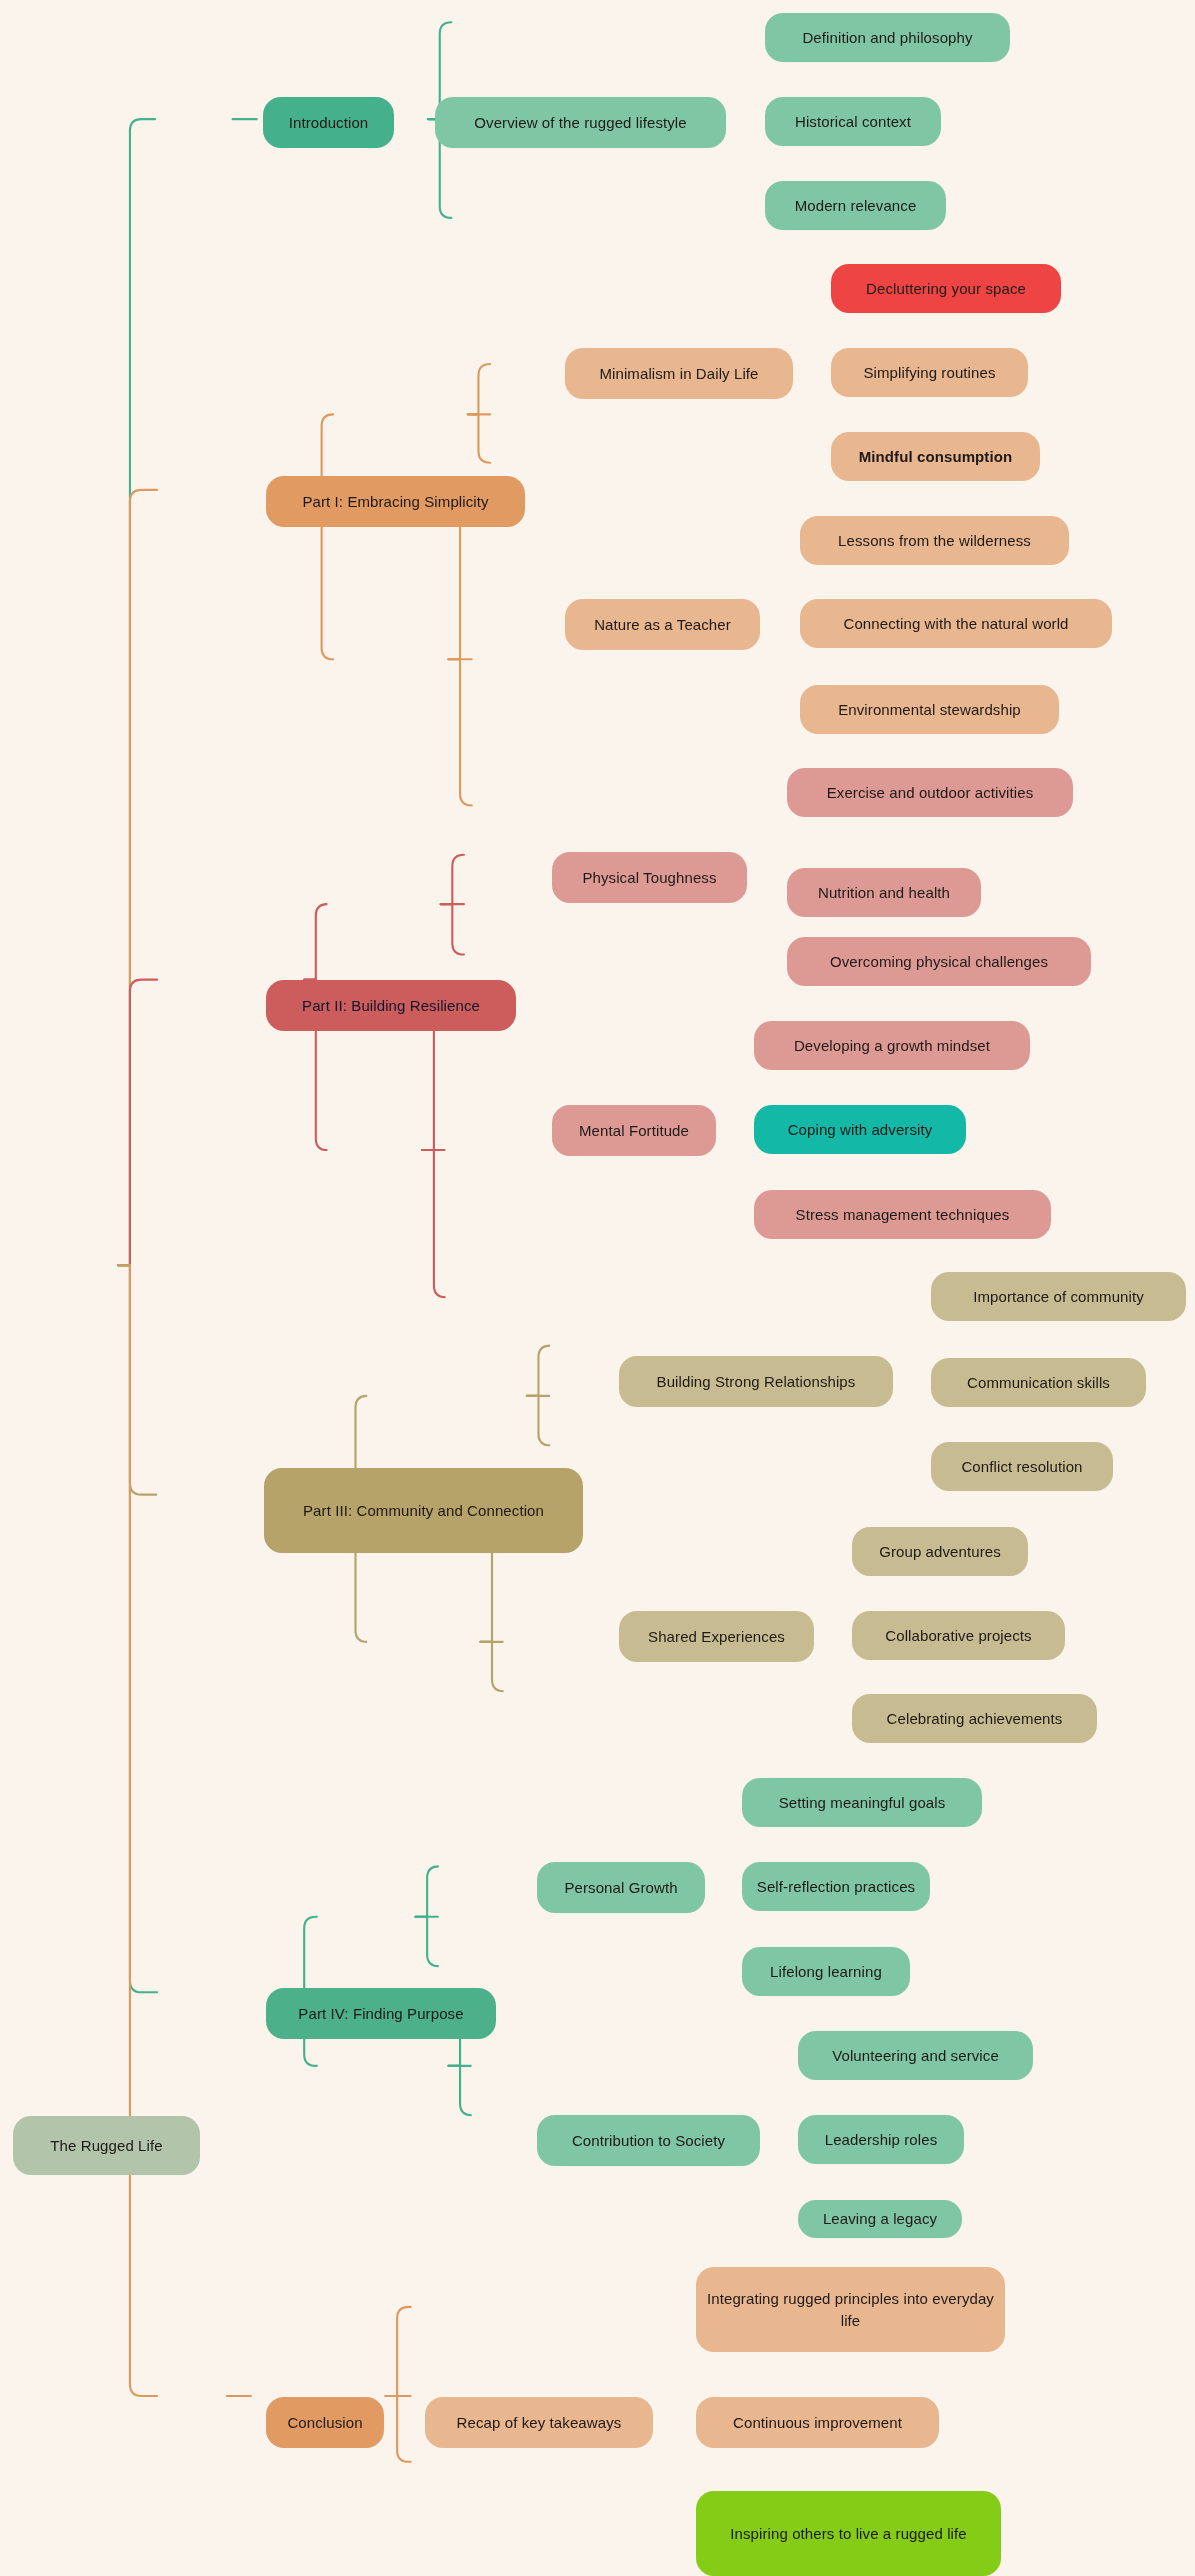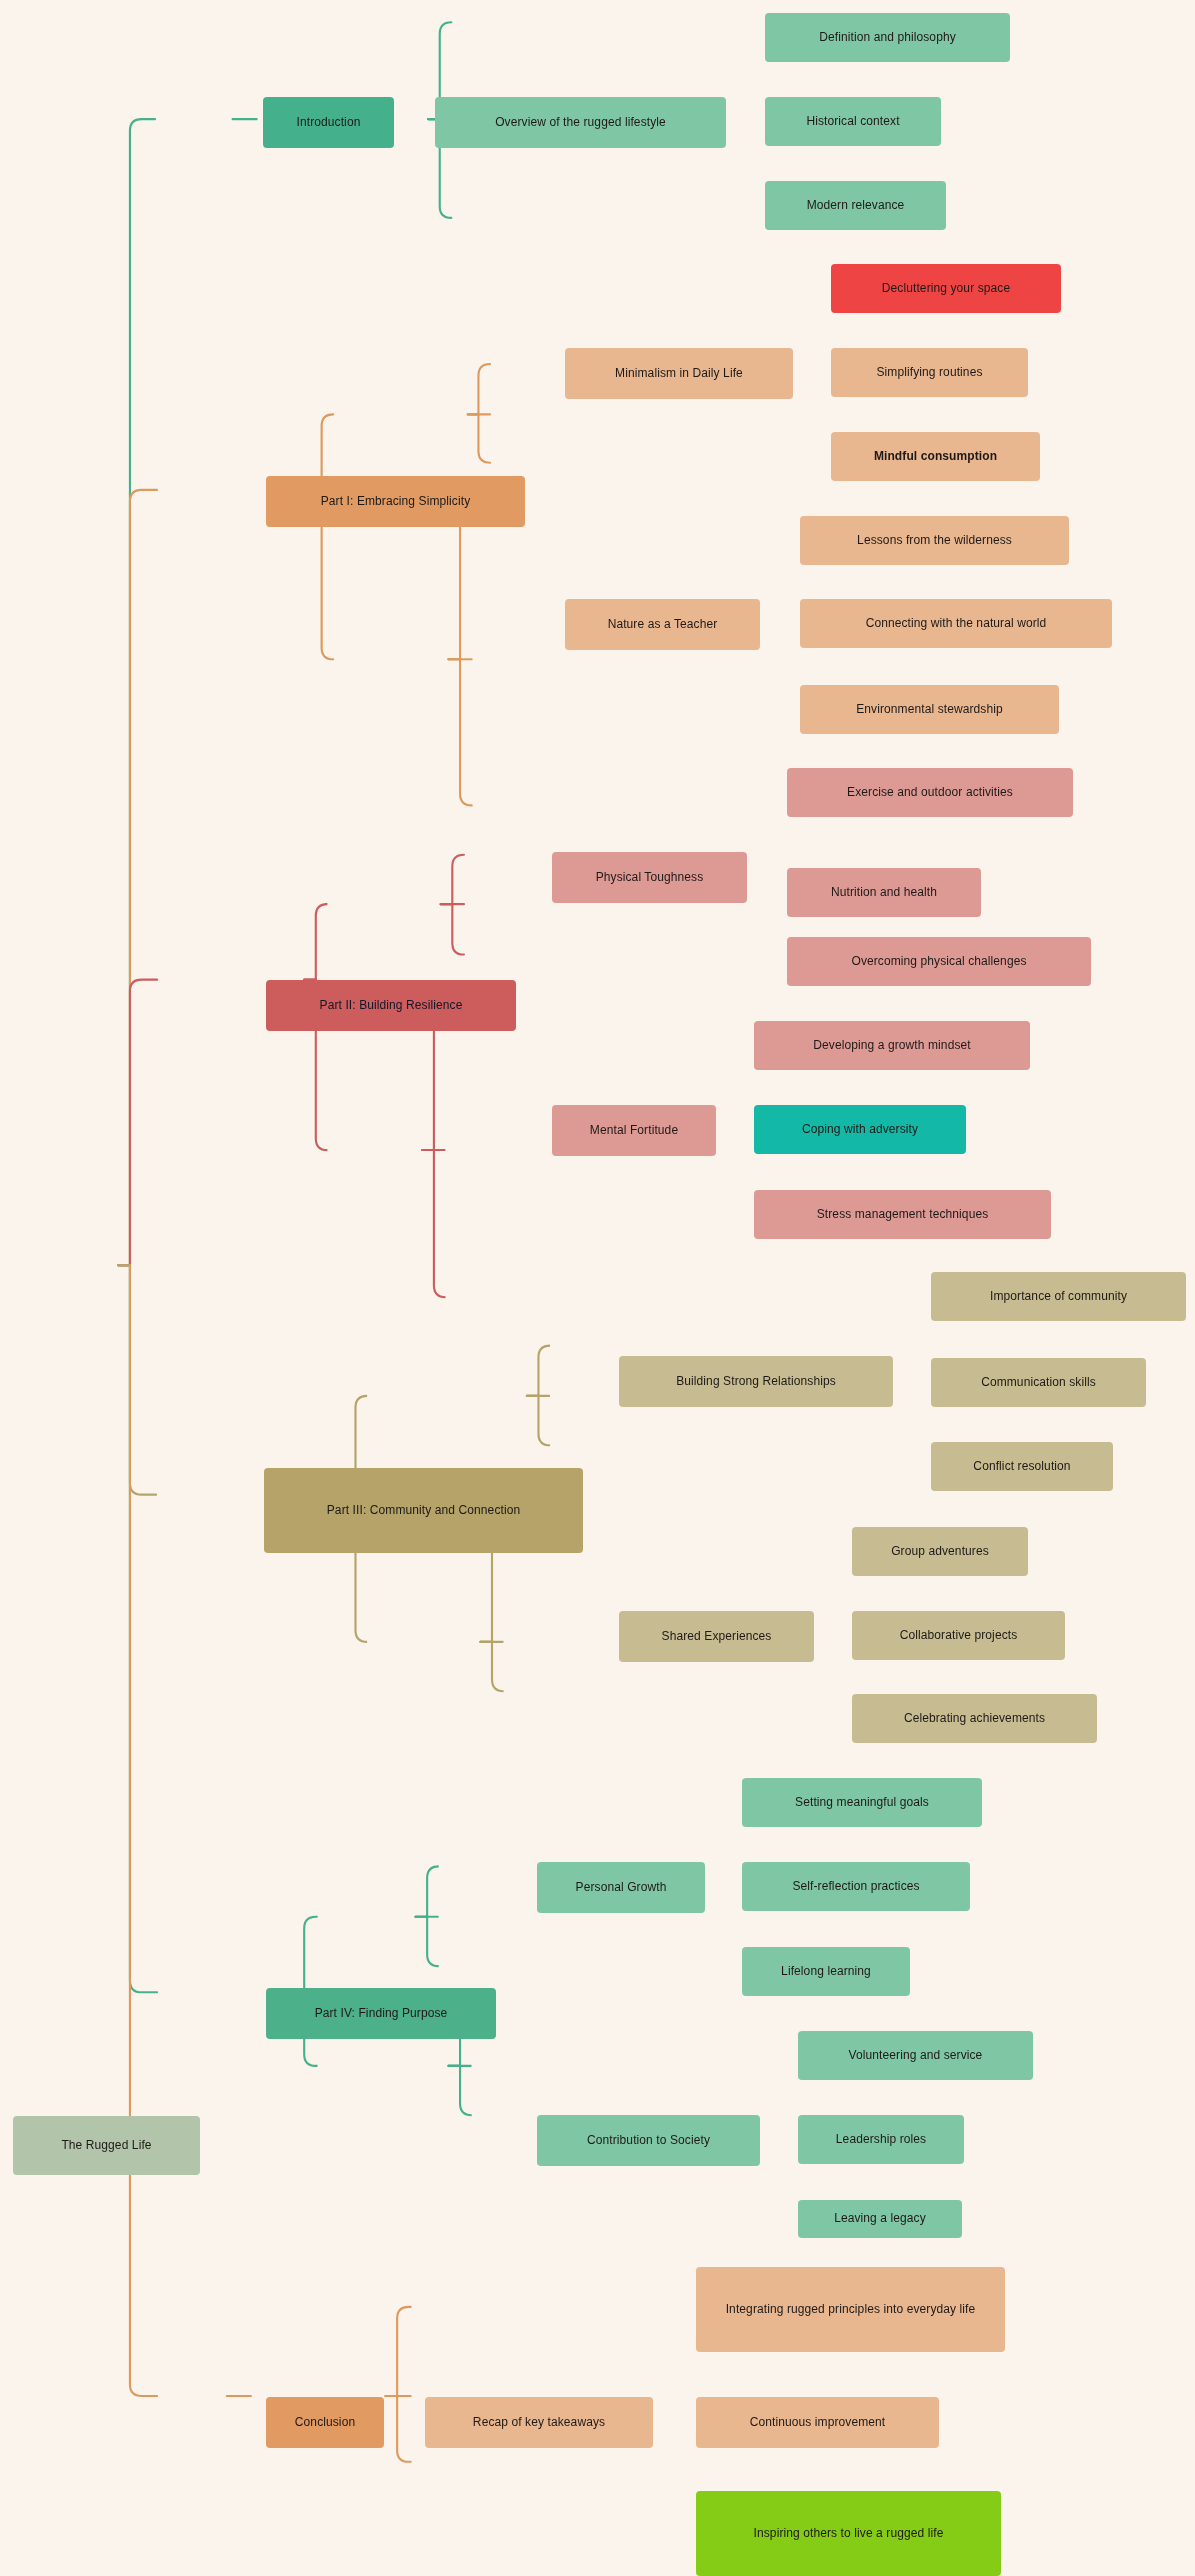--- a/index.html
+++ b/index.html
@@ -10,23 +10,23 @@
     position:relative;
     overflow:hidden;
   }
   #canvas{position:absolute;inset:0;width:1196px;height:2576px;}
   svg.links{position:absolute;left:0;top:0;width:1196px;height:2576px;pointer-events:none;}
   .node{
     position:absolute;
     box-sizing:border-box;
     display:flex;align-items:center;justify-content:center;
     text-align:center;
-    border-radius:4px;
+    border-radius:18px;
     color:#1f1a17;
-    font-size:12px;
+    font-size:15px;
     line-height:1.45;
     padding:5.8px 9.7px;
     letter-spacing:0.1px;
   }
   .node.light{color:#0f172a;}
 </style>
 </head>
 <body>
 
 <div id="canvas">
@@ -133,21 +133,21 @@
   <div class="node" style="left: 931px; top: 1358px; width: 215px; height: 49px; background: rgb(199, 188, 145);">Communication skills</div>
   <div class="node" style="left: 931px; top: 1442px; width: 182px; height: 49px; background: rgb(199, 188, 145);">Conflict resolution</div>
   <div class="node" style="left: 619px; top: 1611px; width: 195px; height: 51px; background: rgb(199, 188, 145);">Shared Experiences</div>
   <div class="node" style="left: 852px; top: 1527px; width: 176px; height: 49px; background: rgb(199, 188, 145);">Group adventures</div>
   <div class="node" style="left: 852px; top: 1611px; width: 213px; height: 49px; background: rgb(199, 188, 145);">Collaborative projects</div>
   <div class="node" style="left: 852px; top: 1694px; width: 245px; height: 49px; background: rgb(199, 188, 145);">Celebrating achievements</div>
 
   <div class="node" style="left: 266px; top: 1988px; width: 230px; height: 51px; background: rgb(76, 176, 138);">Part IV: Finding Purpose</div>
   <div class="node" style="left: 537px; top: 1862px; width: 168px; height: 51px; background: rgb(127, 199, 164);">Personal Growth</div>
   <div class="node" style="left: 742px; top: 1778px; width: 240px; height: 49px; background: rgb(127, 199, 164);">Setting meaningful goals</div>
-  <div class="node" style="left: 742px; top: 1862px; width: 228px; height: 49px; background: rgb(127, 199, 164);">Self-reflection practices</div>
+  <div class="node" style="left: 742px; top: 1862px; width: 188px; height: 49px; background: rgb(127, 199, 164);">Self-reflection practices</div>
   <div class="node" style="left: 742px; top: 1947px; width: 168px; height: 49px; background: rgb(127, 199, 164);">Lifelong learning</div>
   <div class="node" style="left: 537px; top: 2115px; width: 223px; height: 51px; background: rgb(127, 199, 164);">Contribution to Society</div>
   <div class="node" style="left: 798px; top: 2031px; width: 235px; height: 49px; background: rgb(127, 199, 164);">Volunteering and service</div>
   <div class="node" style="left: 798px; top: 2115px; width: 166px; height: 49px; background: rgb(127, 199, 164);">Leadership roles</div>
   <div class="node" style="left: 798px; top: 2200px; width: 164px; height: 38px; background: rgb(127, 199, 164);">Leaving a legacy</div>
 
   <div class="node" style="left: 266px; top: 2397px; width: 118px; height: 51px; background: rgb(224, 154, 98);">Conclusion</div>
   <div class="node" style="left: 425px; top: 2397px; width: 228px; height: 51px; background: rgb(232, 182, 143);">Recap of key takeaways</div>
   <div class="node" style="left: 696px; top: 2267px; width: 309px; height: 85px; background: rgb(232, 182, 143);">Integrating rugged principles into everyday life</div>
   <div class="node" style="left: 696px; top: 2397px; width: 243px; height: 51px; background: rgb(232, 182, 143);">Continuous improvement</div>

